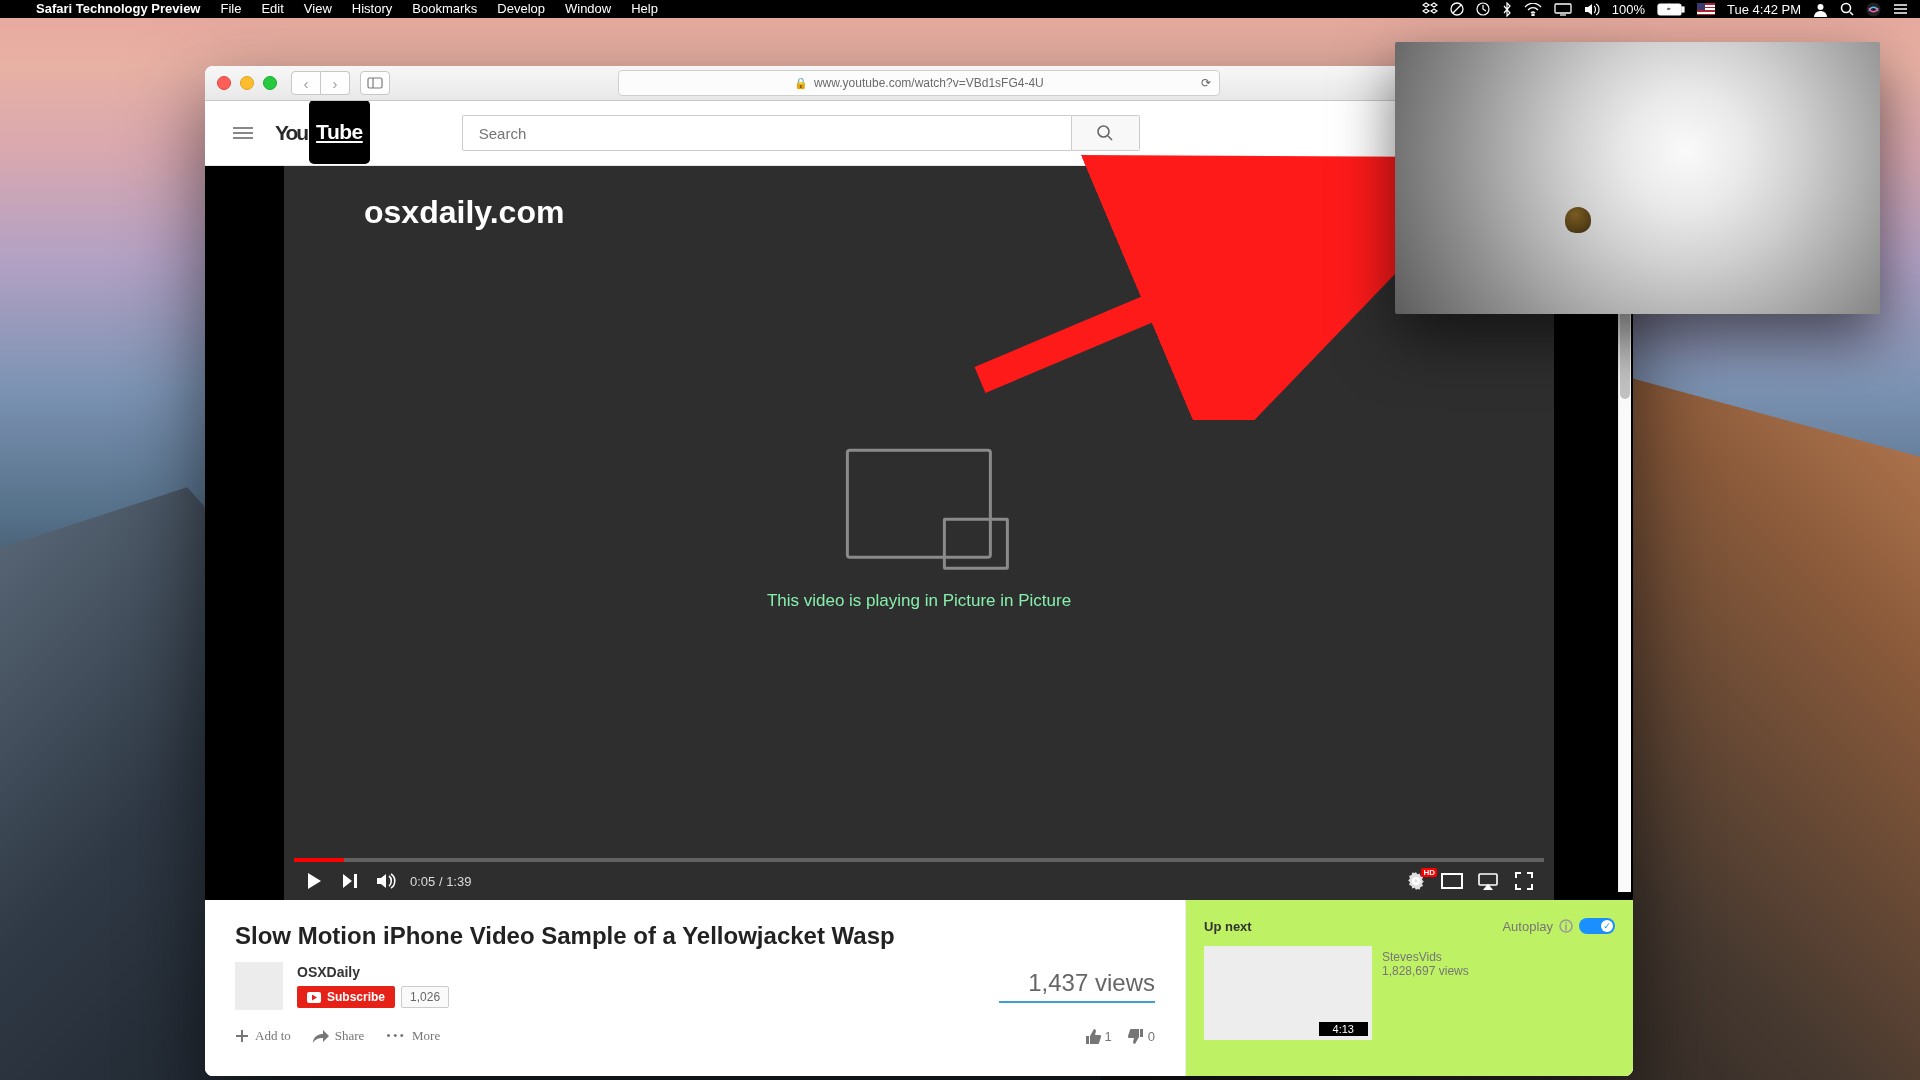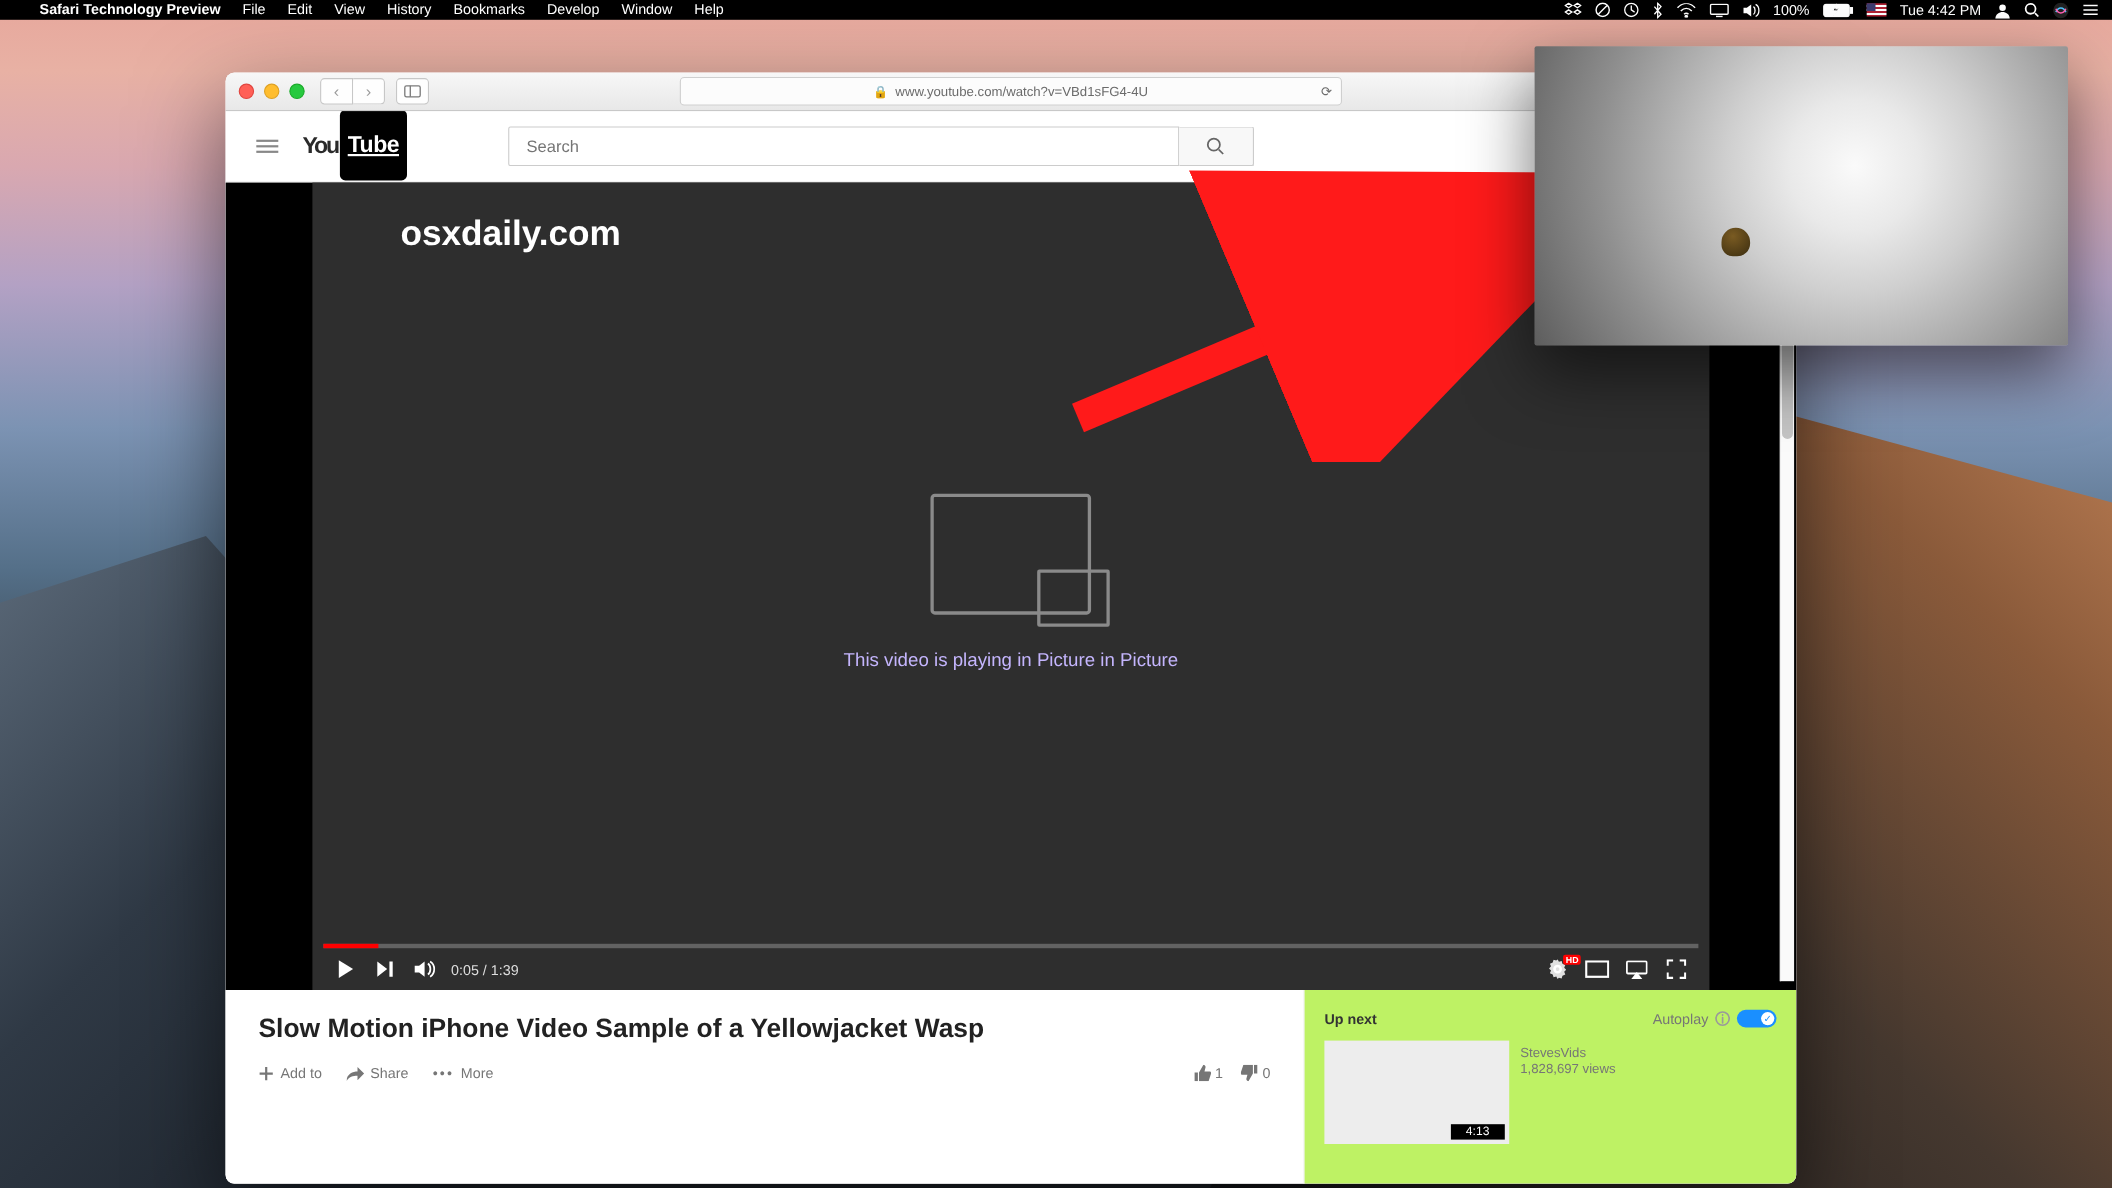--- a/index.html
+++ b/index.html
@@ -73,21 +73,21 @@
   .ytsearch input{width:576px;height:34px;border:1px solid #ccc;padding:0 16px;font-size:15px;color:#555;border-radius:2px 0 0 2px;outline:none;}
   .ytsearch button{width:68px;height:36px;border:1px solid #ccc;border-left:none;background:#f8f8f8;border-radius:0 2px 2px 0;cursor:pointer;display:flex;align-items:center;justify-content:center;}
 
   
   #stage{height:734px;background:#000;display:flex;justify-content:center;position:relative;}
   #player{width:1270px;height:100%;background:#2e2e2e;position:relative;color:#bfbfbf;}
   .watermark{position:absolute;top:28px;left:80px;color:#fff;font-size:32px;font-weight:700;}
   .pipcenter{position:absolute;top:50%;left:50%;transform:translate(-50%,-52%);text-align:center;}
   .pipcenter .picto{position:relative;width:140px;height:104px;border:3px solid #8a8a8a;border-radius:4px;margin:0 auto;}
   .pipcenter .picto::after{content:"";position:absolute;right:-20px;bottom:-14px;width:60px;height:46px;border:3px solid #8a8a8a;border-radius:2px;}
-  .pipcenter .piptext{margin-top:32px;font-size:17px;color:#c4b5fd;}
+  .pipcenter .piptext{margin-top:32px;font-size:17px;color:#86efac;}
   
   .progress{position:absolute;left:10px;right:10px;bottom:38px;height:4px;background:rgba(255,255,255,.25);}
   .progress .played{height:100%;width:4%;background:#ff0000;}
   .controls{position:absolute;left:0;right:0;bottom:0;height:38px;display:flex;align-items:center;padding:0 12px;color:#fff;}
   .controls .cbtn{width:36px;display:flex;justify-content:center;align-items:center;}
   .controls .time{font-size:13px;margin-left:6px;color:#ddd;}
   .controls .spacer{flex:1;}
   .gearwrap{position:relative;}
   .hdbadge{position:absolute;top:-4px;right:-3px;background:#ff0000;color:#fff;font-size:8px;font-weight:700;padding:0 2px;border-radius:2px;line-height:9px;}
 
@@ -103,21 +103,21 @@
   .avatar{width:48px;height:48px;background:#ececec;margin-right:14px;}
   .chname{font-size:14px;font-weight:700;color:#333;}
   .subrow{display:flex;align-items:center;margin-top:6px;}
   .subbtn{display:flex;align-items:center;gap:6px;background:#e62117;color:#fff;border-radius:2px;padding:4px 10px;font-size:12px;font-weight:600;}
   .subbtn svg{display:block;}
   .subcount{border:1px solid #ccc;background:#fafafa;color:#666;font-size:12px;padding:3px 8px;margin-left:6px;border-radius:2px;}
   .views{margin-left:auto;text-align:right;}
   .views .num{font-size:24px;color:#666;}
   .views .line{height:2px;width:156px;background:#3f9fcf;margin-top:4px;margin-left:auto;}
   .actions{display:flex;align-items:center;margin-top:18px;color:#767676;font-size:13px;}
-  .actions .act{display:flex;align-items:center;gap:6px;margin-right:22px;cursor:pointer;}
+  .actions .act{display:flex;align-items:center;gap:6px;margin-right:22px;cursor:pointer;font-family:Liberation Serif, serif;}
   .actions .spacer{flex:1;}
   .like{display:flex;align-items:center;gap:4px;font-size:13px;color:#767676;margin-left:16px;}
 
   #sidecol{flex:1;background:#bef264;padding:18px 18px 0;}
   .uphead{display:flex;align-items:center;margin-bottom:12px;font-size:13px;}
   .uphead .upnext{font-weight:700;color:#333;}
   .uphead .autop{margin-left:auto;display:flex;align-items:center;gap:6px;color:#767676;}
   .switch{width:36px;height:16px;background:#1a8fff;border-radius:8px;position:relative;}
   .switch::after{content:"✓";font-size:9px;line-height:12px;text-align:center;color:#1a8fff;position:absolute;right:2px;top:2px;width:12px;height:12px;border-radius:50%;background:#fff;}
   .reco{display:flex;}
@@ -341,20 +341,40 @@
     </div>
   </div>
 
   <div class="vscroll">
       <div class="thumb"></div>
     </div>
 
   <div id="below">
     <div id="meta">
       <h1 class="vtitle">Slow Motion iPhone Video Sample of a Yellowjacket Wasp</h1>
+      <div class="channelrow">
+        <div class="avatar"></div>
+        <div>
+          <div class="chname">OSXDaily</div>
+          <div class="subrow">
+            <div class="subbtn">
+              <svg width="14" height="11" viewBox="0 0 14 11" fill="#fff">
+                  <rect width="14" height="11" rx="2" fill="#fff"></rect>
+                  <path d="M5 2.5v6l5-3z" fill="#e62117"></path>
+                </svg>
+              <span>Subscribe</span>
+            </div>
+            <div class="subcount">1,026</div>
+          </div>
+        </div>
+        <div class="views">
+          <div class="num">1,437 views</div>
+          <div class="line"></div>
+        </div>
+      </div>
       <div class="actions">
         <div class="act">
           <svg width="14" height="14" viewBox="0 0 14 14" fill="none" stroke="#767676" stroke-width="2">
               <path d="M7 1v12M1 7h12"></path>
             </svg>
           <span>Add to</span>
         </div>
         <div class="act">
           <svg width="16" height="14" viewBox="0 0 16 14" fill="#767676">
               <path d="M0 14c0-7 6-9 10-9V1l6 6-6 6V9C6 9 2 10 0 14z"></path>

